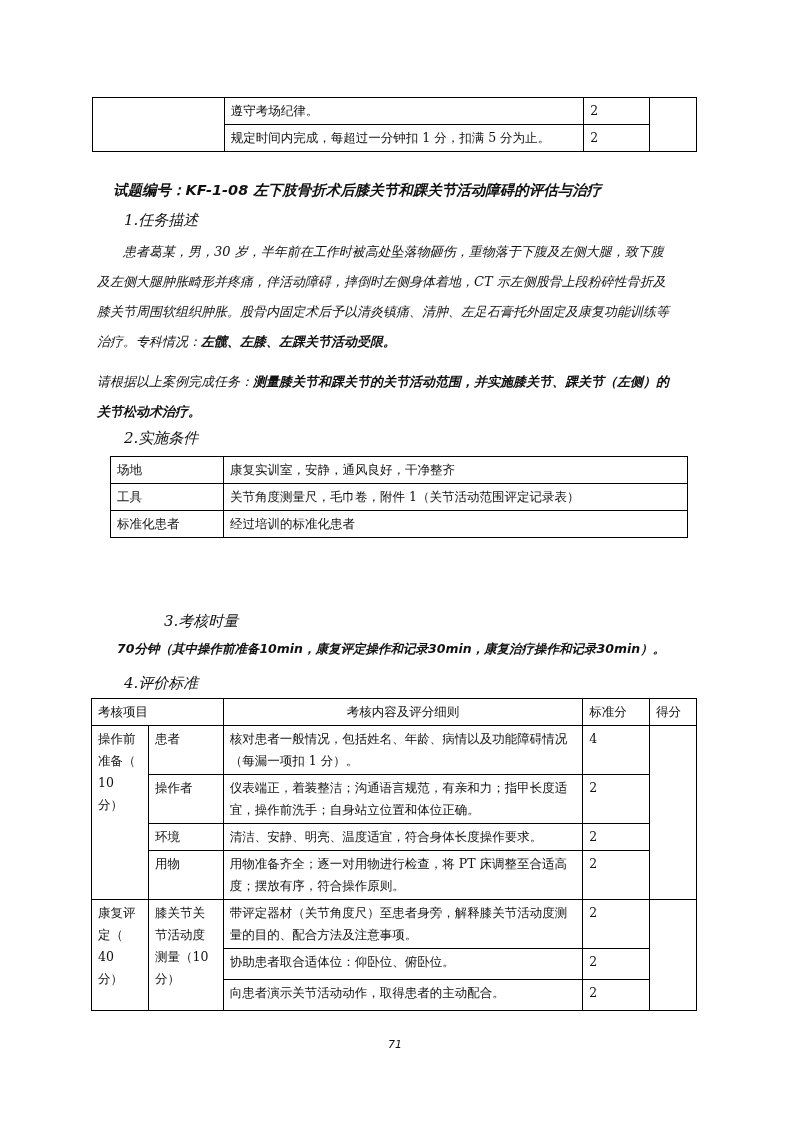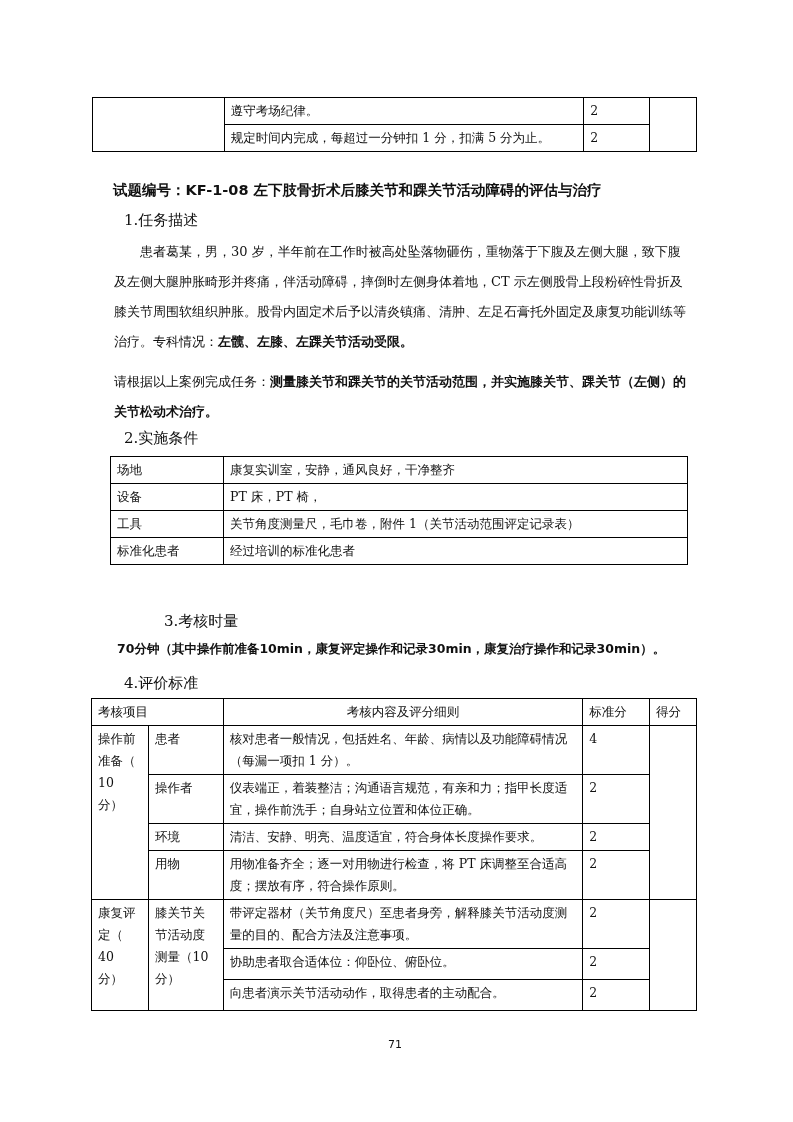--- a/index.html
+++ b/index.html
@@ -1,26 +1,26 @@
 <!DOCTYPE html>
 <html><head>
 <meta charset="utf-8">
 <style>
   html, body { margin: 0; padding: 0; background: #ffffff; }
   body { width: 793px; height: 1122px; position: relative; overflow: hidden;
          font-family: "DejaVu Serif", "Liberation Serif", serif; color: #111; }
-  .abs { position: absolute; }
+  .abs { position: absolute; font-style: italic; }
   table { border-collapse: collapse; position: absolute; }
   td { border: 1px solid #000000; padding: 2px 6px; vertical-align: top;
        font-size: 12.5px; line-height: 22px; }
   .t1 td { font-size: 12.5px; }
   .title { font-family: "DejaVu Sans", "Liberation Sans", sans-serif; font-weight: bold;
            font-size: 14.5px; left: 113px; top: 181px; white-space: nowrap; }
   .h { font-size: 15px; left: 124px; white-space: nowrap; }
-  .para { font-size: 13px; line-height: 30px; left: 114px; width: 575px; }
+  .para { font-size: 13px; line-height: 30px; left: 97px; width: 575px; }
   .para b, .bold { font-family: "DejaVu Sans", "Liberation Sans", sans-serif; font-weight: bold; }
   .time { font-family: "DejaVu Sans", "Liberation Sans", sans-serif; font-weight: bold;
           font-size: 12.5px; left: 117px; top: 641px; white-space: nowrap; }
   .pagenum { font-family: "DejaVu Sans", "Liberation Sans", sans-serif; font-size: 11px;
              left: 388px; top: 1038px; }
   .c { text-align: center; }
 </style>
 </head>
 <body>
 
@@ -57,24 +57,20 @@
 
 <table style="left:110px; top:456px; width:578px;border-radius:28px;">
   <colgroup>
       <col style="width:113px">
       <col>
     </colgroup>
   <tbody>
       <tr>
         <td>场地</td>
         <td>康复实训室，安静，通风良好，干净整齐</td>
-      </tr>
-  <tr>
-        <td>设备</td>
-        <td>PT 床，PT 椅，</td>
       </tr>
   <tr>
         <td>工具</td>
         <td>关节角度测量尺，毛巾卷，附件 1（关节活动范围评定记录表）</td>
       </tr>
   <tr>
         <td>标准化患者</td>
         <td>经过培训的标准化患者</td>
       </tr>
 </tbody>

